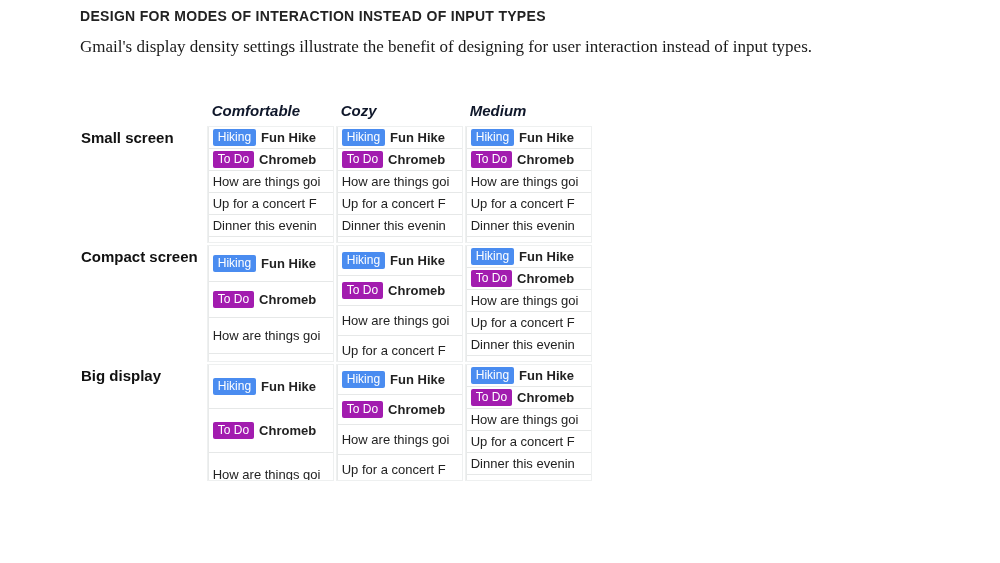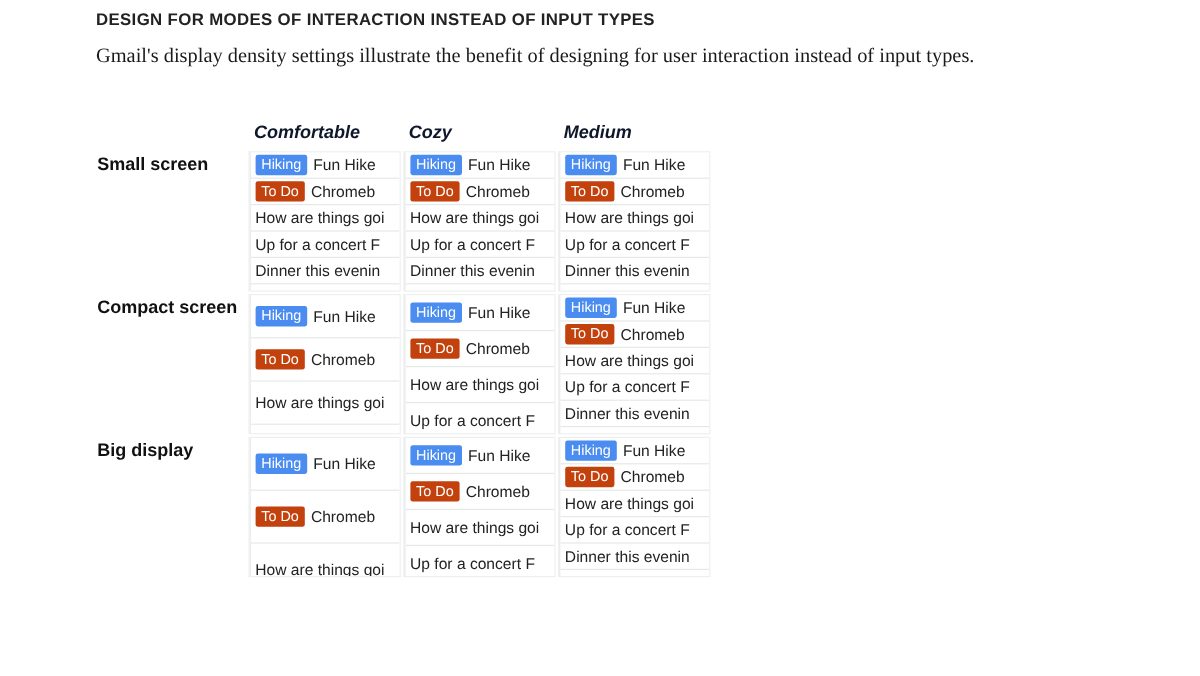--- a/index.html
+++ b/index.html
@@ -83,33 +83,33 @@
   }
   .row {
     border-bottom: 1px solid #e6e8e8;
     white-space: nowrap;
     padding: 0 4px 0 4px;
     display: flex;
     align-items: center;
     color: #222;
   }
   .row span.text { overflow: hidden; }
-  .row.bold .text { font-weight: normal; }
+  .row.bold .text { font-weight: bold; }
   .tag {
     display: inline-block;
     font-family: Arial, sans-serif;
     font-size: 12px;
     color: #fff;
     border-radius: 2px;
     padding: 1px 5px;
     margin-right: 5px;
     line-height: 15px;
   }
   .tag-hiking { background: #4a8cf0; text-align: center; }
-  .tag-todo   { background: #c2410c; }
+  .tag-todo   { background: #a21caf; }
 
   
   
   .h-small .row { height: 22px; }
   
   .h-med-comfortable .row { height: 36px; }
   .h-med-cozy       .row { height: 30px; }
   .h-med-compact    .row { height: 22px; }
   
   .h-big-comfortable .row { height: 44px; }

